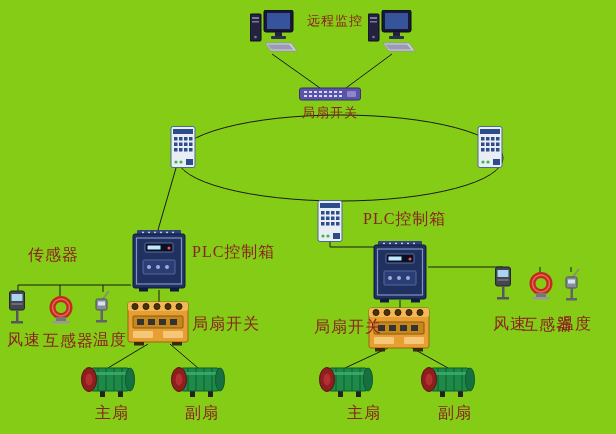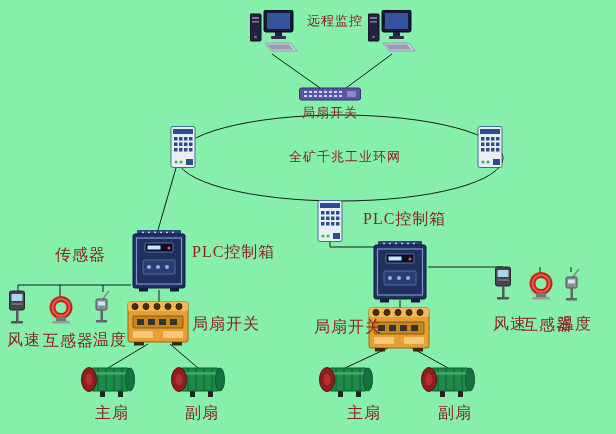--- a/index.html
+++ b/index.html
@@ -1,19 +1,19 @@
 <!DOCTYPE html>
 <html><head>
 <meta charset="utf-8">
 <style>
   html,body{margin:0;padding:0;background:#ffffff;}
   .stage{
     position:relative;
     width:616px;height:434px;
-    background:#86efac;
+    background:#84cc16;
     overflow:hidden;
     font-family:"Liberation Serif", serif;
   }
   .wires{position:absolute;left:0;top:0;}
   .lbl{
     position:absolute;
     font-size:16px;
     line-height:1.2;
     color:#8b2121;
     white-space:nowrap;
@@ -204,26 +204,25 @@
     <use href="#sym-wind" x="8" y="290" width="18" height="36"></use>
     <use href="#sym-ct" x="48" y="296" width="26" height="30"></use>
     <use href="#sym-temp" x="92" y="290" width="20" height="34"></use>
     <use href="#sym-wind" x="494" y="266" width="18" height="36"></use>
     <use href="#sym-ct" x="528" y="272" width="26" height="30"></use>
     <use href="#sym-temp" x="562" y="268" width="20" height="34"></use>
   </svg>
 
   <div class="lbl big" style="left:307px;top:13px">远程监控</div>
   <div class="lbl big" style="left:302px;top:105px">局扇开关</div>
-  <div class="lbl big" style="left:289px;top:149px">全矿千兆工业环网</div>
 
   <div class="lbl" style="left:192px;top:242px">PLC控制箱</div>
   <div class="lbl" style="left:363px;top:209px">PLC控制箱</div>
 
-  <div class="lbl" style="left:55px;top:245px">传感器</div>
+  <div class="lbl" style="left:28px;top:245px">传感器</div>
 
   <div class="lbl" style="left:192px;top:314px">局扇开关</div>
   <div class="lbl" style="left:314px;top:317px">局扇开关</div>
 
   <div class="lbl" style="left:7px;top:330px">风速</div>
   <div class="lbl" style="left:43px;top:331px">互感器</div>
   <div class="lbl" style="left:93px;top:330px">温度</div>
 
   <div class="lbl" style="left:493px;top:314px">风速</div>
   <div class="lbl" style="left:522px;top:315px">互感器</div>

